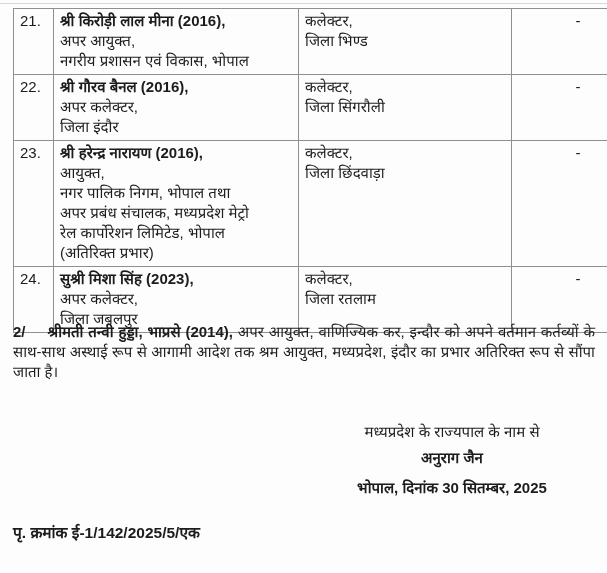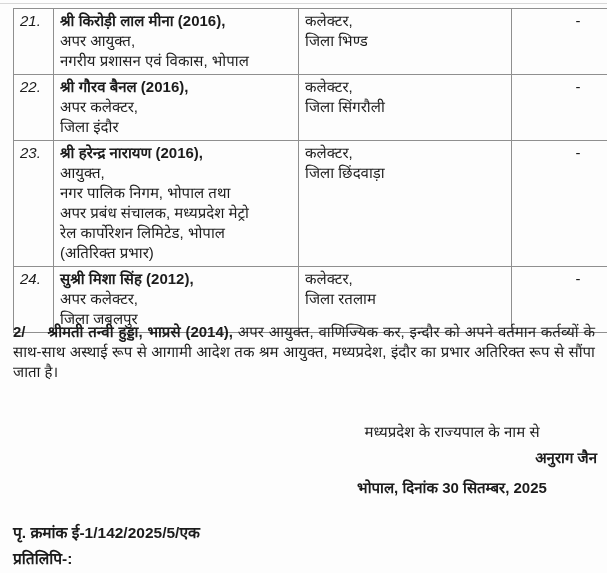--- a/index.html
+++ b/index.html
@@ -35,21 +35,21 @@
     border-collapse:collapse;
     table-layout:fixed;
     font-size:15px;
     line-height:20px;
   }
   table.order-table td{
     border:1px solid var(--border);
     vertical-align:top;
     padding:2px 6px 3px 6px;
   }
-  td.col-serial{width:27px;padding-left:3px;padding-right:2px;font-style:italic;}
+  td.col-serial{width:27px;padding-left:3px;padding-right:2px;}
   td.col-officer{width:232px;}
   td.col-posting{width:200px;padding-left:8px;}
   td.col-remark{width:120px;text-align:center;}
   tr.row-h1{height:65px;}
   tr.row-h2{height:65px;}
   tr.row-h3{height:121px;}
   tr.row-h4{height:66px;}
   .line{display:block;}
   .bold{font-weight:bold;}
   
@@ -67,21 +67,21 @@
   }
   
   .signature{
     position:absolute;
     right:10px;top:421px;
     width:290px;
     text-align:center;
     font-size:15px;
     line-height:21px;
   }
-  .signature .sig-name{font-weight:bold;margin-top:5px;text-align:right;}
+  .signature .sig-name{font-weight:bold;margin-top:5px;}
   .signature .sig-date{font-weight:bold;margin-top:9px;}
   
   .footer-left{
     position:absolute;
     left:13px;top:522px;
     font-size:15.5px;
     line-height:22px;
     font-weight:bold;
   }
   .footer-left .copy-label{margin-top:4px;}
@@ -135,21 +135,21 @@
         <td class="col-posting">
           <span class="line">कलेक्टर,</span>
           <span class="line">जिला छिंदवाड़ा</span>
         </td>
         <td class="col-remark">-</td>
       </tr>
 
       <tr class="row-h4">
         <td class="col-serial">24.</td>
         <td class="col-officer">
-          <span class="line bold">सुश्री मिशा सिंह (2012),</span>
+          <span class="line bold">सुश्री मिशा सिंह (2023),</span>
           <span class="line">अपर कलेक्टर,</span>
           <span class="line">जिला जबलपुर</span>
         </td>
         <td class="col-posting">
           <span class="line">कलेक्टर,</span>
           <span class="line">जिला रतलाम</span>
         </td>
         <td class="col-remark">-</td>
       </tr>
     </tbody>
@@ -160,15 +160,14 @@
   </div>
 
   <div class="signature">
     <div>मध्यप्रदेश के राज्यपाल के नाम से</div>
     <div class="sig-name">अनुराग जैन</div>
     <div class="sig-date">भोपाल, दिनांक 30  सितम्बर, 2025</div>
   </div>
 
   <div class="footer-left">
     <div>पृ. क्रमांक ई-1/142/2025/5/एक</div>
-    <div class="copy-label">प्रतिलिपि-:</div>
   </div>
 </div>
 
 </body></html>

